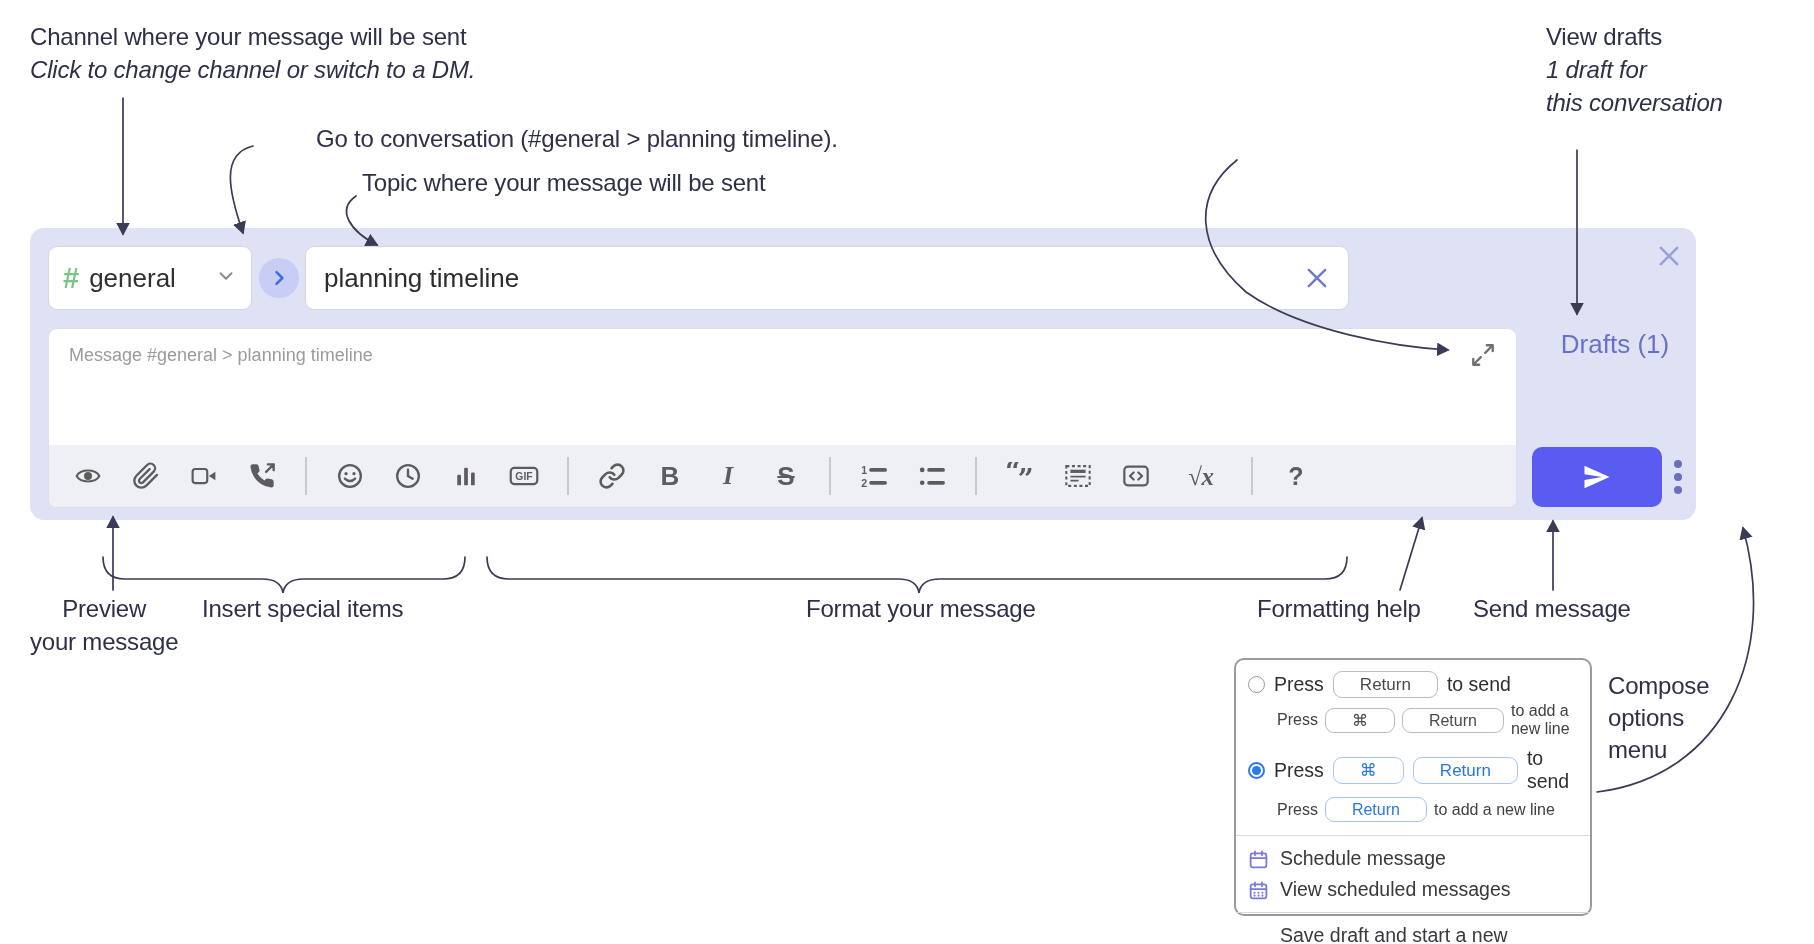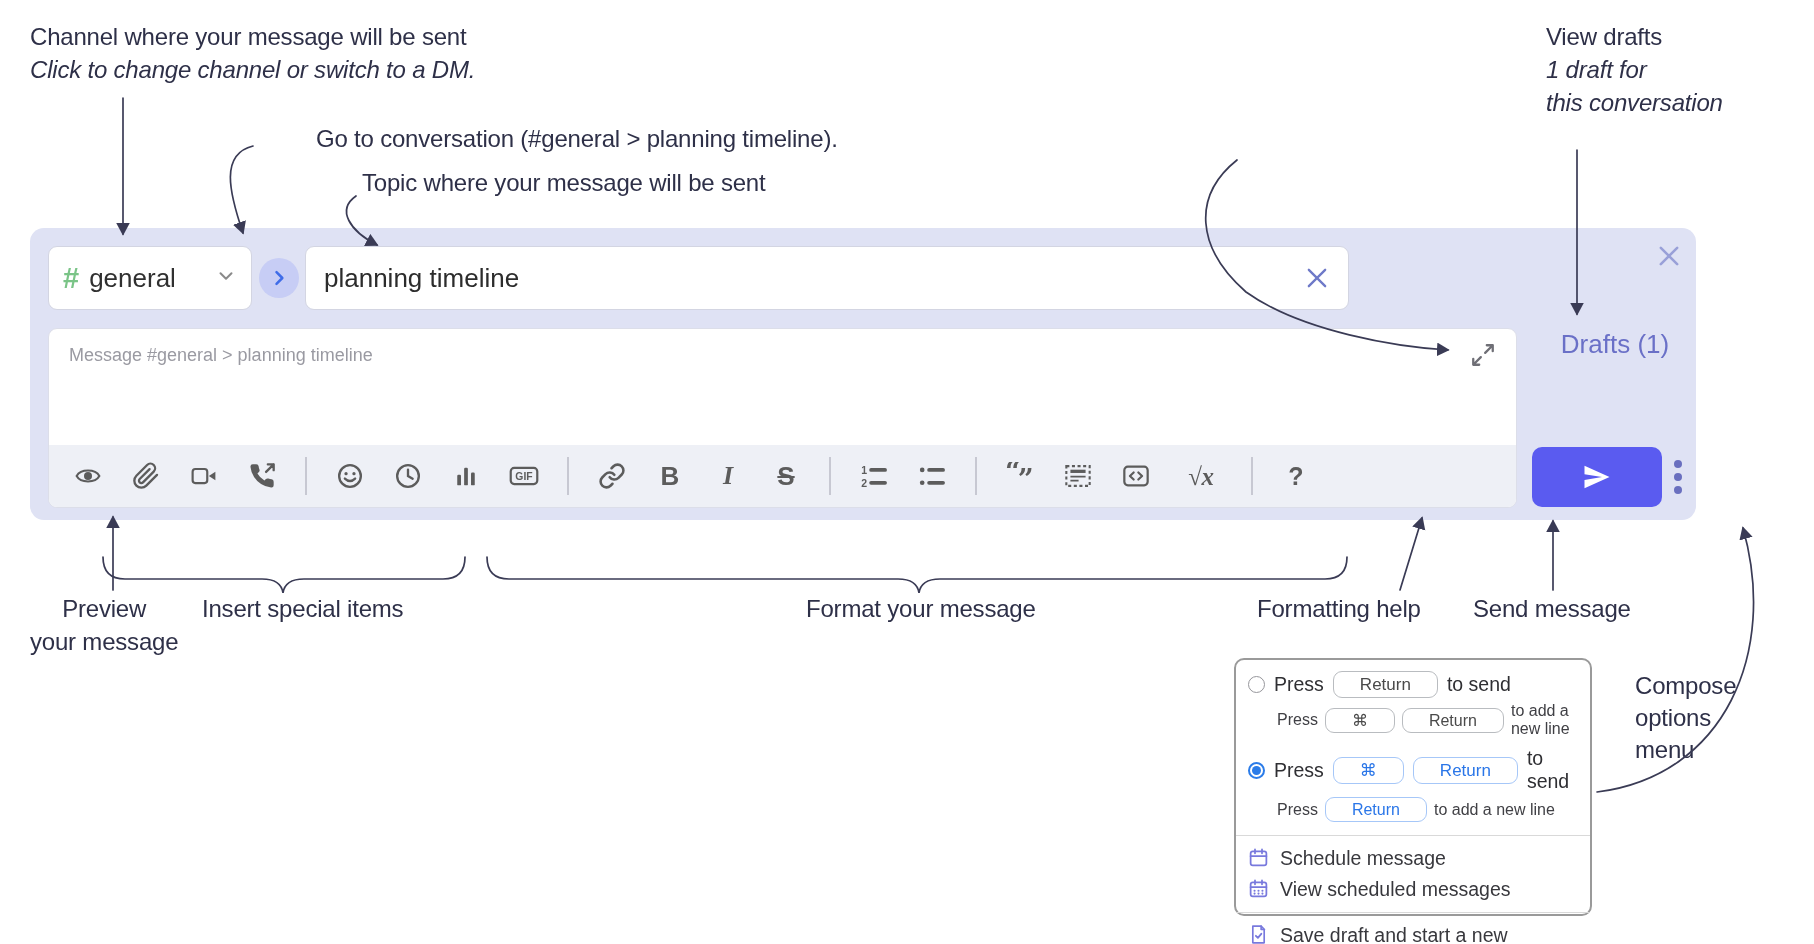--- a/index.html
+++ b/index.html
@@ -73,21 +73,21 @@
   }
   .opt-row{display:flex;align-items:center;gap:9px;padding:3px 12px;font-size:19.5px;color:#2f2f33;}
   .opt-sub{display:flex;align-items:center;gap:7px;padding:1px 12px 6px 41px;font-size:16px;color:#404045;}
   .radio{width:17px;height:17px;border-radius:50%;border:1.6px solid #96969b;box-sizing:border-box;flex:0 0 auto;display:flex;align-items:center;justify-content:center;cursor:pointer;}
   .radio.sel{border:2px solid #2b7ce9;}
   .radio.sel i{width:9px;height:9px;border-radius:50%;background:#2b7ce9;}
   .kbd{border:1px solid #b9bcc0;border-radius:9px;padding:0 26px;line-height:23px;font-size:16px;color:#4a4a4a;background:#fff;white-space:nowrap;}
   .kbd.blue{color:#2a76e8;border-color:#a6c7f8;}
   .opt-row .kbd{font-size:17px;line-height:25px;}
   .popup hr{border:none;border-top:1.5px solid #d9d9d9;margin:7px 0;}
-  .menu-item{display:flex;align-items:flex-start;gap:11px;padding:4px 12px;font-size:19.5px;color:#38383d;cursor:pointer;}
+  .menu-item{display:flex;align-items:flex-end;gap:11px;padding:4px 12px;font-size:19.5px;color:#38383d;cursor:pointer;}
   .menu-item .mi{color:#7879dd;flex:0 0 auto;display:flex;}
 </style>
 </head>
 <body>
 
 <div class="canvas">
 
   <svg class="overlay" width="1814" height="944" viewBox="0 0 1814 944">
     <defs>
       <marker id="ah" markerWidth="9" markerHeight="9" refX="6.5" refY="4" orient="auto">
@@ -143,21 +143,21 @@
   </div>
 
   <div class="ann" style="left:1257px;top:592px;">
     <span>Formatting </span><b>help</b>
   </div>
 
   <div class="ann" style="left:1473px;top:592px;">
     <b>Send</b><span> message</span>
   </div>
 
-  <div class="ann" style="left:1608px;top:670px;line-height:32px;margin-left:27px;">
+  <div class="ann" style="left:1608px;top:670px;line-height:32px;">
     <div><b>Compose</b></div>
     <div><b>options</b></div>
     <div>menu</div>
   </div>
 
   <div class="panel">
 
     <div class="channel-select whitebox">
       <span class="hash">#</span>
       <span class="channel-name">general</span>

